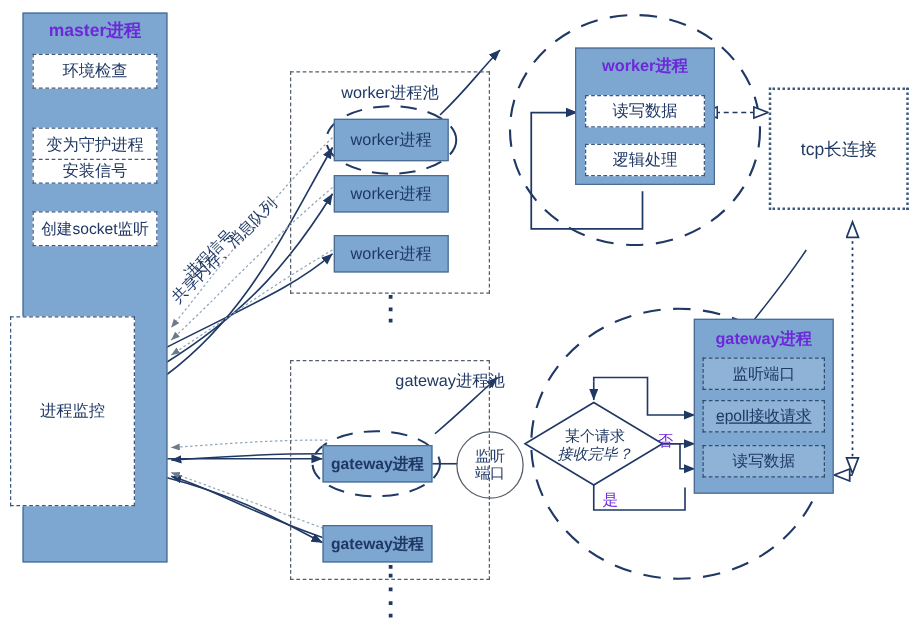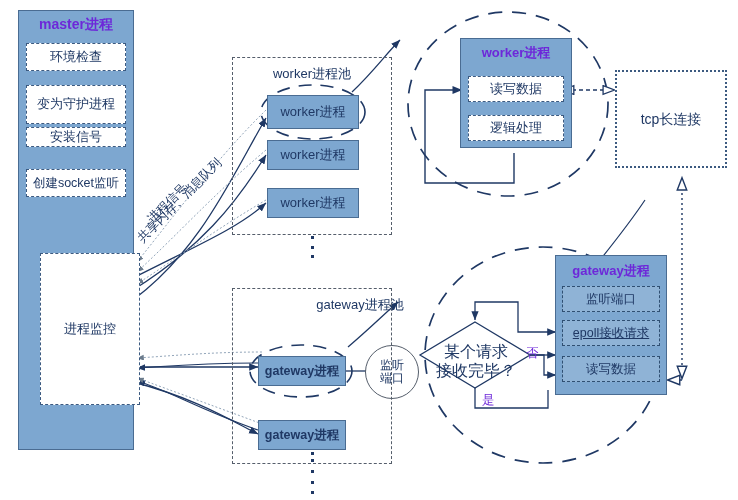--- a/index.html
+++ b/index.html
@@ -223,30 +223,30 @@
     </g>
   </svg>
 
   <div class="node fill-blue" style="left:18px; top:10px; width:116px; height:440px; align-items:flex-start;">
   </div>
   <div class="label-plain bold" style="left:18px; top:16px; width:116px; text-align:center; font-size:14px;">master进程</div>
 
   <div class="node inner-white" style="left:26px; top:43px; width:100px; height:28px; font-size:13px;">
     <span>环境检查</span>
   </div>
-  <div class="node inner-white" style="left:26px; top:85px; width:100px; height:39px; font-size:13px;">
+  <div class="node inner-white" style="left:26px; top:102px; width:100px; height:28px; font-size:13px;">
     <span>变为守护进程</span>
   </div>
   <div class="node inner-white" style="left:26px; top:127px; width:100px; height:20px; font-size:13px;">
     <span>安装信号</span>
   </div>
   <div class="node inner-white" style="left:26px; top:169px; width:100px; height:28px; font-size:12.5px;">
     <span>创建socket监听</span>
   </div>
-  <div class="node inner-white" style="left:40px; top:253px; width:100px; height:152px; font-size:13px;">
+  <div class="node inner-white" style="left:8px; top:253px; width:100px; height:152px; font-size:13px;">
     <span>进程监控</span>
   </div>
 
   <div class="diag-label" style="left:150px; top:213px; font-size:12.5px; transform:rotate(-45deg);">进程信号</div>
   <div class="diag-label" style="left:140px; top:232px; font-size:12.5px; transform:rotate(-45deg);">共享内存、消息队列</div>
 
   <div class="node pool" style="left:232px; top:57px; width:160px; height:178px;"></div>
   <div class="pool-title" style="left:232px; top:65px; width:160px; text-align:center; font-size:13px;">worker进程池</div>
 
   <div class="node fill-blue" style="left:267px; top:95px; width:92px; height:34px; font-size:13px; color:#1f3864;">
@@ -296,23 +296,23 @@
   <div class="dots-v" style="left:310px; top:452px; width:4px; height:10px;">
     <i></i>
       <i></i>
   </div>
   <div class="dots-v" style="left:310px; top:470px; width:4px; height:24px;">
     <i></i>
       <i></i>
       <i></i>
   </div>
 
-  <div class="diamond-label" style="left:432px; top:342px; width:88px; text-align:center; font-size:16px;">
+  <div class="diamond-label" style="left:432px; top:342px; width:88px; text-align:center; font-size:12px;">
     <span style="display:block;">某个请求</span>
-    <span style="display:block;">接收完毕？</span>
+    <span style="display:block;font-style:italic;">接收完毕？</span>
   </div>
   <div class="label-plain" style="left:526px; top:345px; font-size:12.5px;">否</div>
   <div class="label-plain" style="left:482px; top:392px; font-size:12.5px;">是</div>
 
   <div class="node fill-blue" style="left:555px; top:255px; width:112px; height:140px; align-items:flex-start;"></div>
   <div class="label-plain bold" style="left:555px; top:262px; width:112px; text-align:center; font-size:13px;">gateway进程</div>
 
   <div class="node inner-dashed" style="left:562px; top:286px; width:98px; height:26px; font-size:12.5px;">
     <span>监听端口</span>
   </div>

